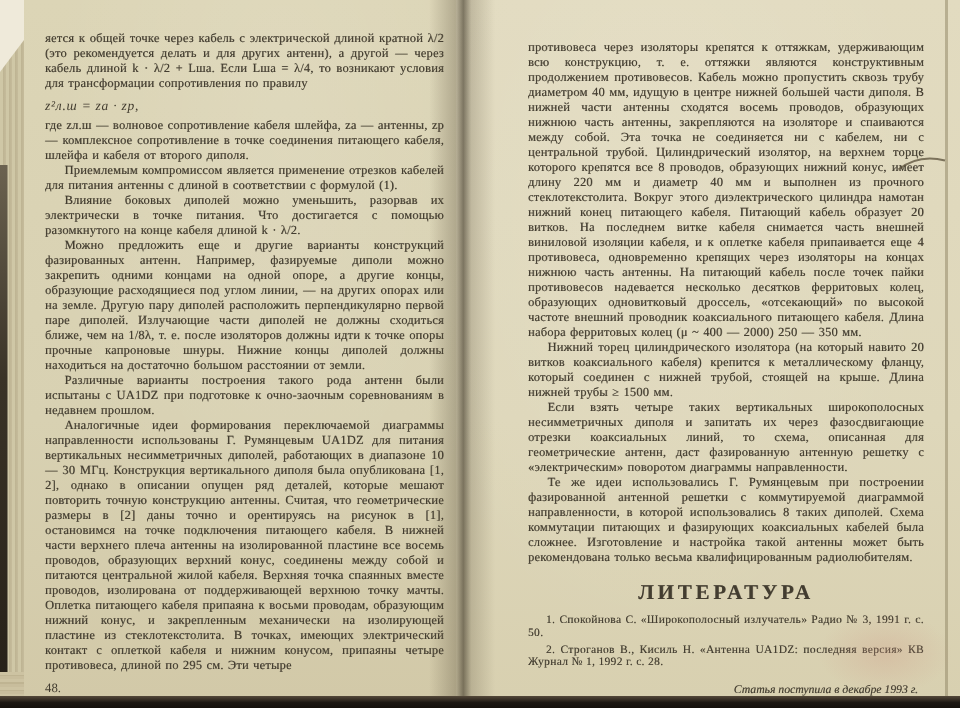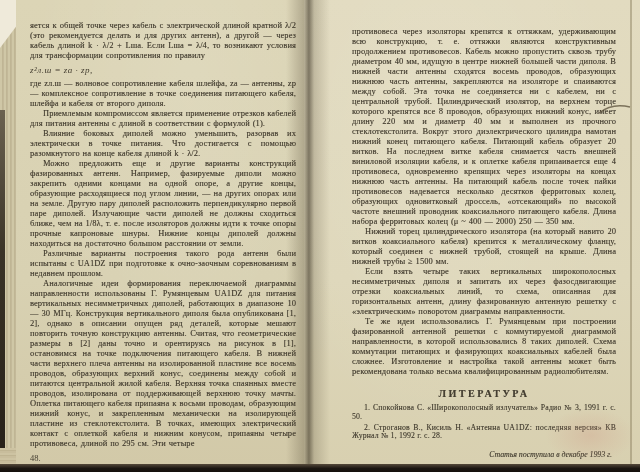--- a/index.html
+++ b/index.html
@@ -85,21 +85,21 @@
   .formula {
     text-align: left;
     font-style: italic;
     font-size: 9px;
     margin: 4px 0 4px 0;
     letter-spacing: 0.5px;
   }
   .lit-heading {
     margin: 11px 0 5px 0;
     text-align: center;
-    font-size: 10px;
+    font-size: 14px;
     font-weight: bold;
     letter-spacing: 2.5px;
     text-shadow: 0.25px 0.25px 0 rgba(67,61,48,0.55);
   }
   .ref {
     font-size: 7.6px;
     line-height: 8.8px;
     letter-spacing: 0.25px;
     text-indent: 12px;
     margin-top: 2px;
@@ -140,21 +140,21 @@
     <p class="txt ind">Влияние боковых диполей можно уменьшить, разорвав их электрически в точке питания. Что достигается с помощью разомкнутого на конце кабеля длиной k · λ/2.</p>
     <p class="txt ind">Можно предложить еще и другие варианты конструкций фазированных антенн. Например, фазируемые диполи можно закрепить одними концами на одной опоре, а другие концы, образующие расходящиеся под углом линии, — на других опорах или на земле. Другую пару диполей расположить перпендикулярно первой паре диполей. Излучающие части диполей не должны сходиться ближе, чем на 1/8λ, т. е. после изоляторов должны идти к точке опоры прочные капроновые шнуры. Нижние концы диполей должны находиться на достаточно большом расстоянии от земли.</p>
     <p class="txt ind">Различные варианты построения такого рода антенн были испытаны с UA1DZ при подготовке к очно-заочным соревнованиям в недавнем прошлом.</p>
     <p class="txt ind">Аналогичные идеи формирования переключаемой диаграммы направленности использованы Г. Румянцевым UA1DZ для питания вертикальных несимметричных диполей, работающих в диапазоне 10 — 30 МГц. Конструкция вертикального диполя была опубликована [1, 2], однако в описании опущен ряд деталей, которые мешают повторить точную конструкцию антенны. Считая, что геометрические размеры в [2] даны точно и орентируясь на рисунок в [1], остановимся на точке подключения питающего кабеля. В нижней части верхнего плеча антенны на изолированной пластине все восемь проводов, образующих верхний конус, соединены между собой и питаются центральной жилой кабеля. Верхняя точка спаянных вместе проводов, изолирована от поддерживающей верхнюю точку мачты. Оплетка питающего кабеля припаяна к восьми проводам, образующим нижний конус, и закрепленным механически на изолирующей пластине из стеклотекстолита. В точках, имеющих электрический контакт с оплеткой кабеля и нижним конусом, припаяны четыре противовеса, длиной по 295 см. Эти четыре</p>
     <div class="pagenum-left">48.</div>
   </div>
 
   <div class="page page-right">
     <p class="txt">противовеса через изоляторы крепятся к оттяжкам, удерживающим всю конструкцию, т. е. оттяжки являются конструктивным продолжением противовесов. Кабель можно пропустить сквозь трубу диаметром 40 мм, идущую в центре нижней большей части диполя. В нижней части антенны сходятся восемь проводов, образующих нижнюю часть антенны, закрепляются на изоляторе и спаиваются между собой. Эта точка не соединяется ни с кабелем, ни с центральной трубой. Цилиндрический изолятор, на верхнем торце которого крепятся все 8 проводов, образующих нижний конус, имеет длину 220 мм и диаметр 40 мм и выполнен из прочного стеклотекстолита. Вокруг этого диэлектрического цилиндра намотан нижний конец питающего кабеля. Питающий кабель образует 20 витков. На последнем витке кабеля снимается часть внешней виниловой изоляции кабеля, и к оплетке кабеля припаивается еще 4 противовеса, одновременно крепящих через изоляторы на концах нижнюю часть антенны. На питающий кабель после точек пайки противовесов надевается несколько десятков ферритовых колец, образующих одновитковый дроссель, «отсекающий» по высокой частоте внешний проводник коаксиального питающего кабеля. Длина набора ферритовых колец (μ ~ 400 — 2000) 250 — 350 мм.</p>
     <p class="txt ind">Нижний торец цилиндрического изолятора (на который навито 20 витков коаксиального кабеля) крепится к металлическому фланцу, который соединен с нижней трубой, стоящей на крыше. Длина нижней трубы ≥ 1500 мм.</p>
-    <p class="txt ind">Если взять четыре таких вертикальных широкополосных несимметричных диполя и запитать их через фазосдвигающие отрезки коаксиальных линий, то схема, описанная для горизонтальных антенн, длину фазированную антенную решетку с «электрическим» поворотом диаграммы направленности.</p>
+    <p class="txt ind">Если взять четыре таких вертикальных широкополосных несимметричных диполя и запитать их через фазосдвигающие отрезки коаксиальных линий, то схема, описанная для геометрические антенн, даст фазированную антенную решетку с «электрическим» поворотом диаграммы направленности.</p>
     <p class="txt ind">Те же идеи использовались Г. Румянцевым при построении фазированной антенной решетки с коммутируемой диаграммой направленности, в которой использовались 8 таких диполей. Схема коммутации питающих и фазирующих коаксиальных кабелей была сложнее. Изготовление и настройка такой антенны может быть рекомендована только весьма квалифицированным радиолюбителям.</p>
     <h3 class="lit-heading">ЛИТЕРАТУРА</h3>
     <p class="ref">1. Спокойнова С. «Широкополосный излучатель» Радио № 3, 1991 г. с. 50.</p>
     <p class="ref">2. Строганов В., Кисиль Н. «Антенна UA1DZ: последняя версия» КВ Журнал № 1, 1992 г. с. 28.</p>
     <p class="received">Статья поступила в декабре 1993 г.</p>
     <div class="end-rule"></div>
     <div class="pagenum-right">29</div>
   </div>
 
   <div class="gutter"></div>

